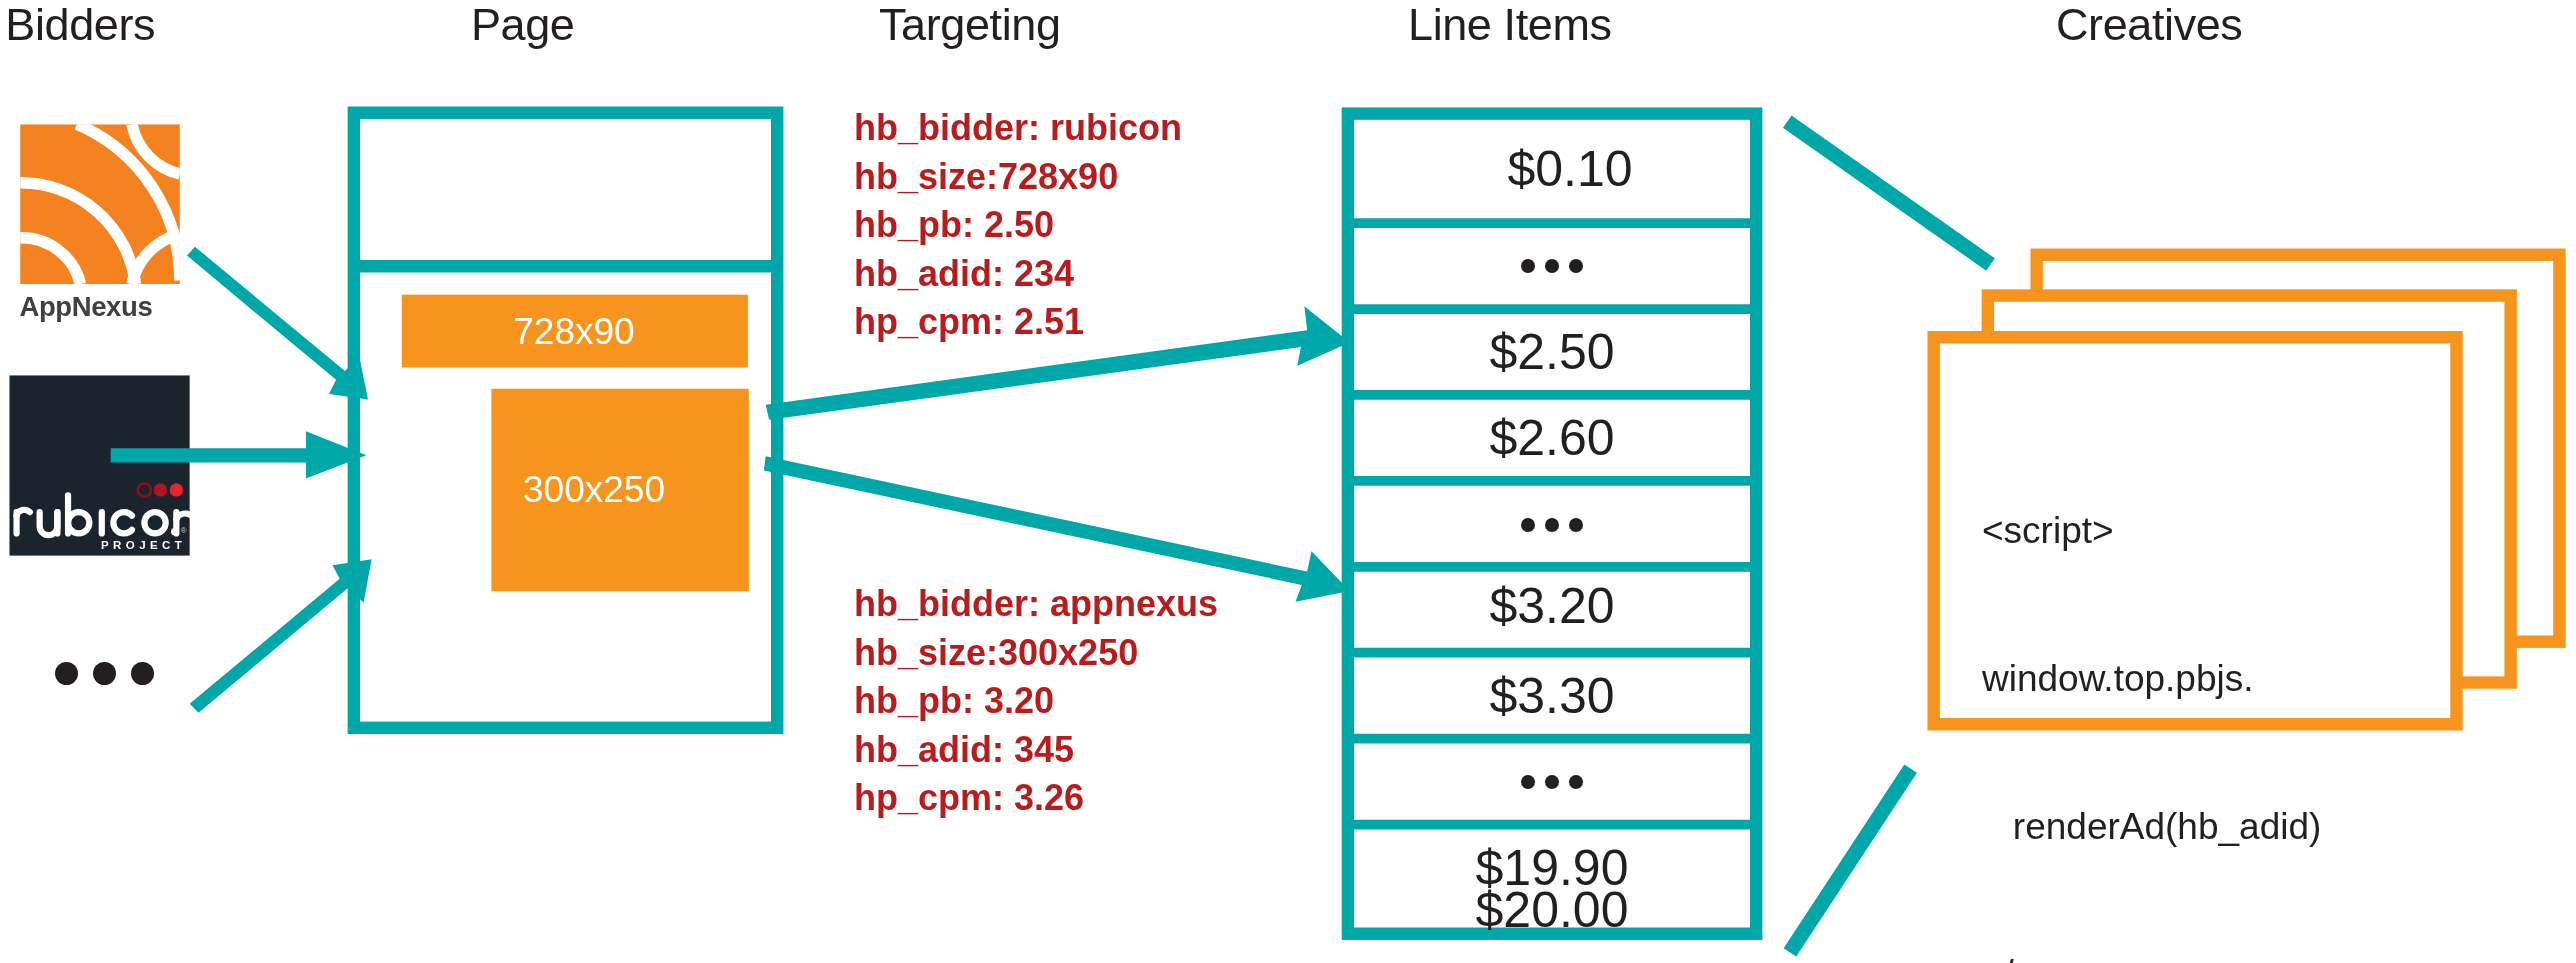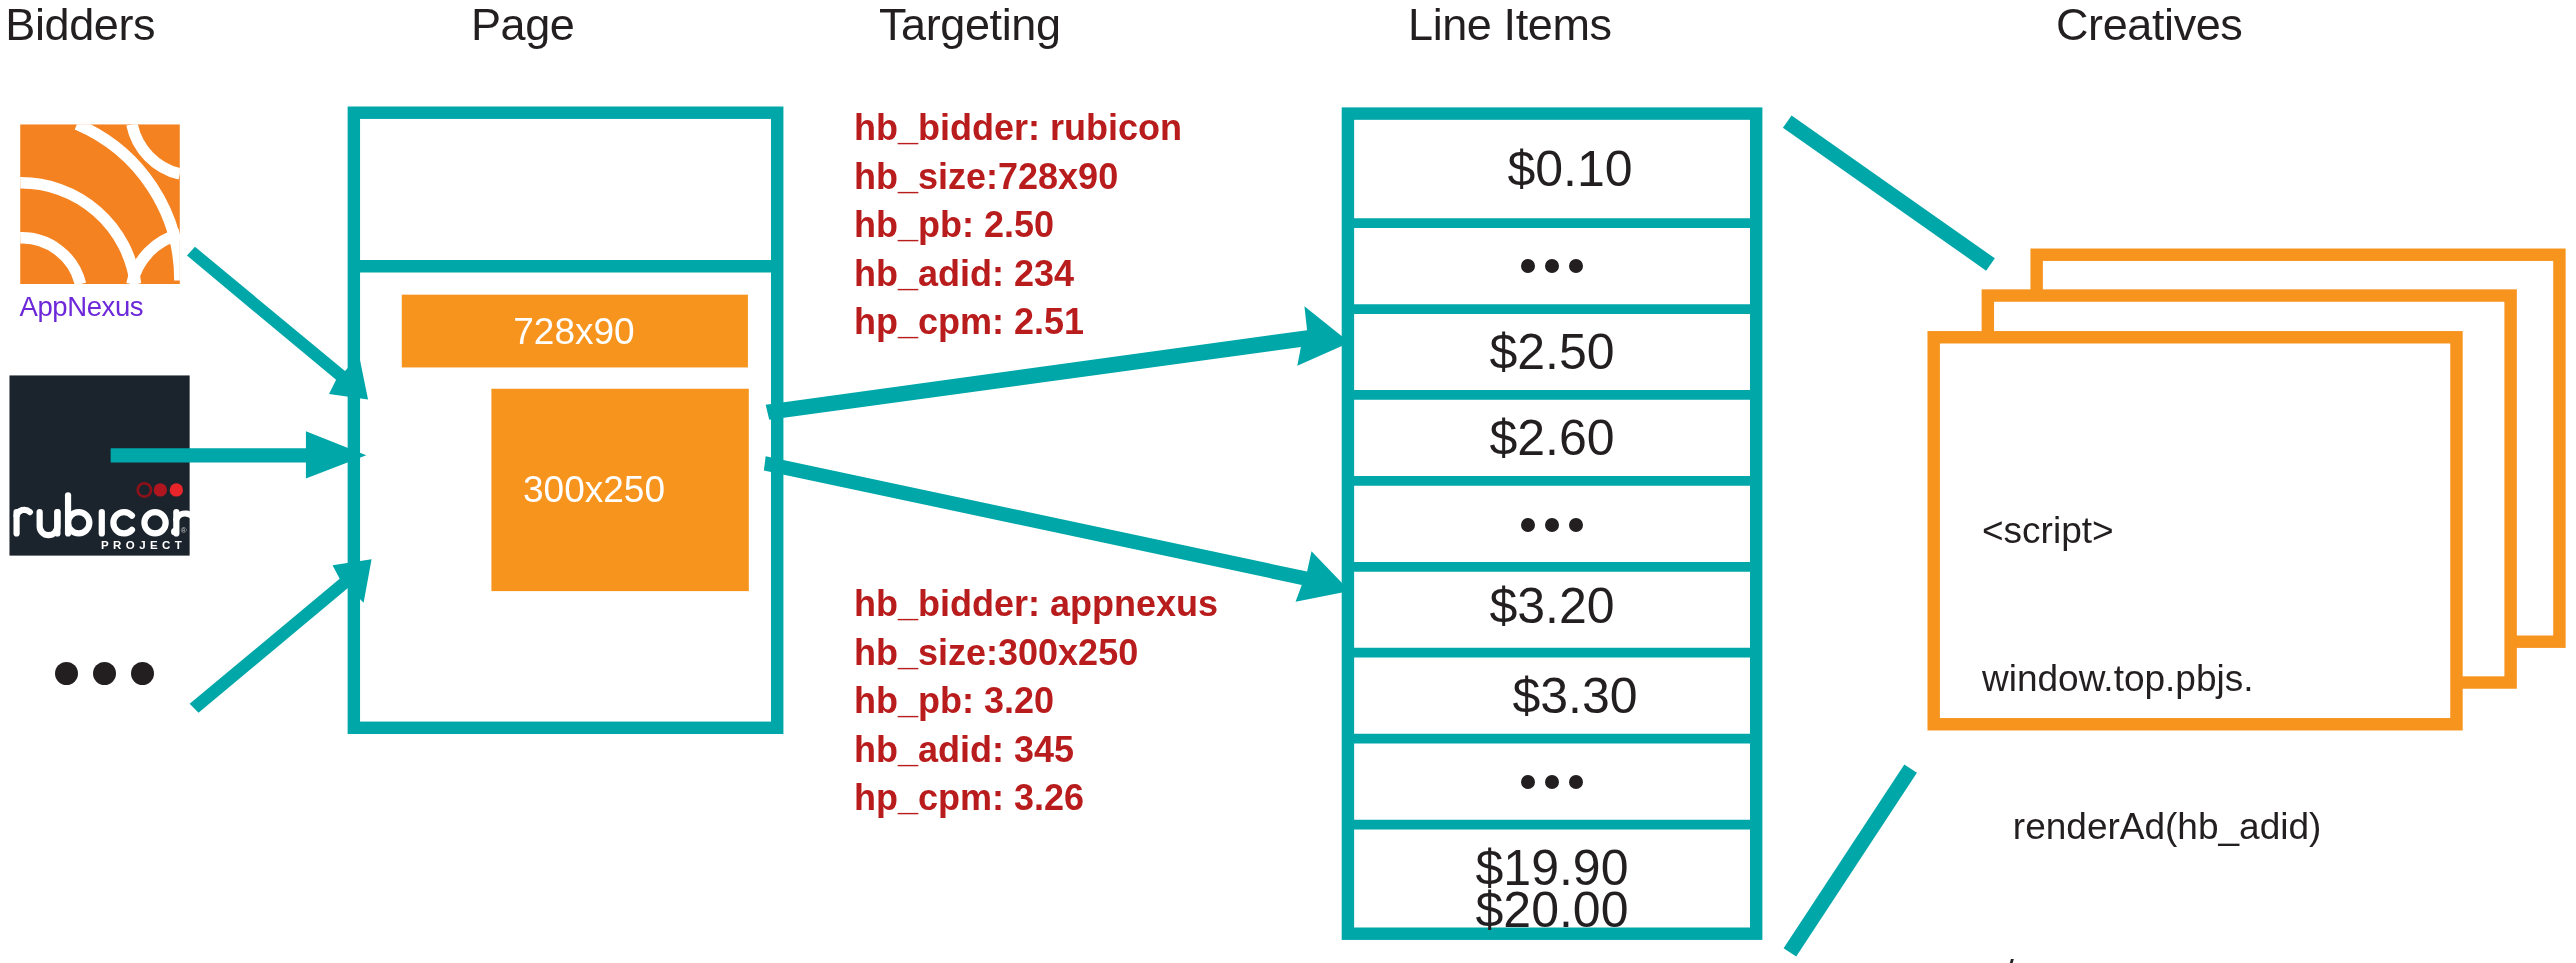--- a/index.html
+++ b/index.html
@@ -91,22 +91,22 @@
     font-size: 37px;
     font-weight: 400;
     color: #231f20;
     line-height: 1.33;
     white-space: pre;
   }
   .creative-code span { display: block; }
   .logo-caption {
     position: absolute;
     font-family: "Liberation Sans", sans-serif;
-    font-weight: 400;
-    color: #6d28d9;
+    font-weight: 700;
+    color: #404040;
     font-size: 27px;
     letter-spacing: -0.4px;
     white-space: nowrap;
   }
 </style>
 </head>
 <body>
 
 <div id="stage">
 
@@ -260,21 +260,21 @@
   <div class="li-cell" style="left:1354px; top:314px;  width:396px; height:76px;">$2.50</div>
   <div class="li-cell" style="left:1354px; top:400px;  width:396px; height:76px;">$2.60</div>
   <div class="li-cell" style="left:1354px; top:487px;  width:396px; height:76px;">
     <span class="dots-row">
         <i></i>
         <i></i>
         <i></i>
       </span>
   </div>
   <div class="li-cell" style="left:1354px; top:572px;  width:396px; height:68px;">$3.20</div>
-  <div class="li-cell" style="left:1354px; top:658px;  width:396px; height:76px;padding-left:23px;">$3.30</div>
+  <div class="li-cell" style="left:1354px; top:658px;  width:396px; height:76px;">$3.30</div>
   <div class="li-cell" style="left:1354px; top:744px;  width:396px; height:76px;">
     <span class="dots-row">
         <i></i>
         <i></i>
         <i></i>
       </span>
   </div>
   <div class="li-cell" style="left:1354px; top:830px;  width:396px; height:76px;">$19.90</div>
   <div class="li-cell" style="left:1354px; top:888px; width:396px; height:43px;">$20.00</div>
 

